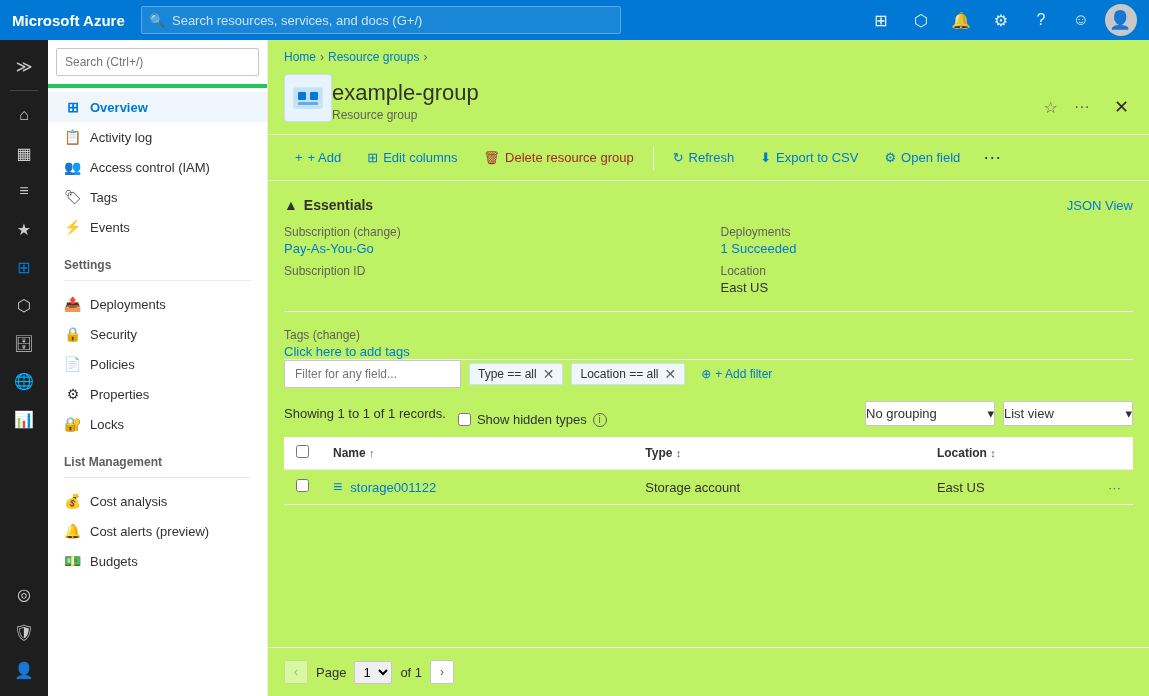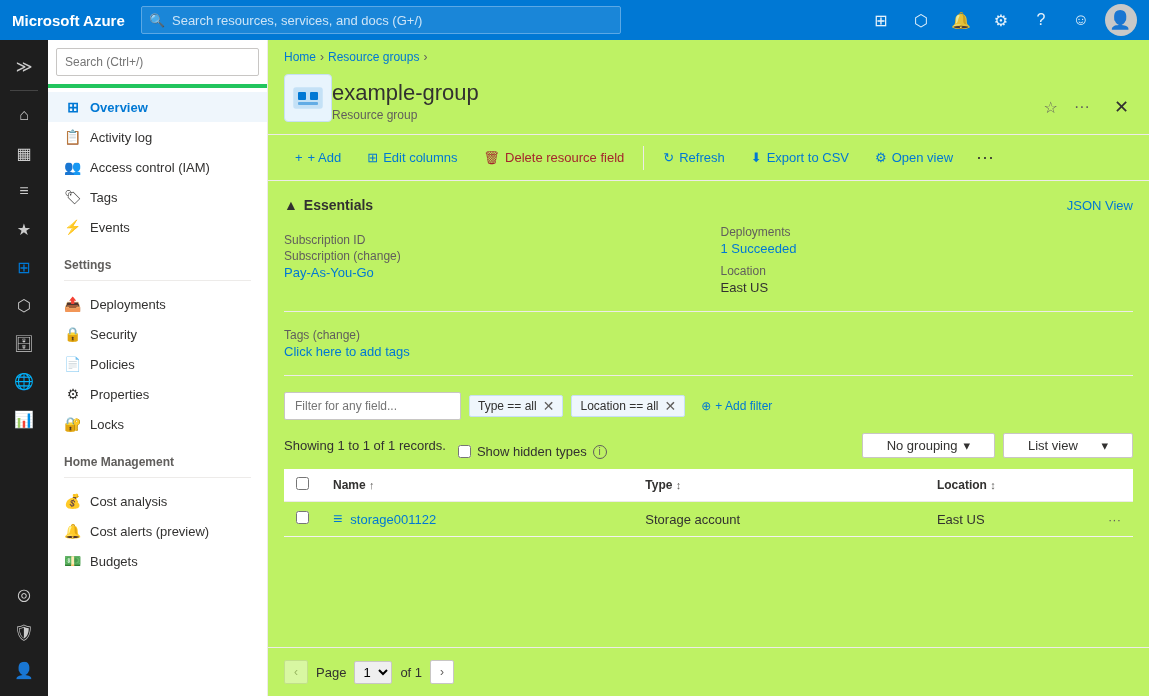--- a/index.html
+++ b/index.html
@@ -242,21 +242,21 @@
       margin-bottom: 16px;
       padding-bottom: 16px;
       border-bottom: 1px solid #edebe9;
     }
     .essentials-field { display: flex; flex-direction: column; gap: 2px; }
     .essentials-label { font-size: 12px; color: #605e5c; }
     .essentials-value { font-size: 13px; color: #323130; }
     .essentials-link { color: #0078d4; text-decoration: none; font-size: 13px; }
 
     
-    .tags-row { margin-bottom: 16px; padding-bottom: 16px; border-bottom: 1px solid #edebe9; }
+    .tags-row { border-bottom: 1px solid #edebe9; }
     .tags-label { font-size: 12px; color: #605e5c; margin-bottom: 2px; }
     .tags-value { font-size: 13px; color: #0078d4; cursor: pointer; }
 
     
     .filter-bar {
       display: flex;
       align-items: center;
       gap: 8px;
       margin-bottom: 12px;
       flex-wrap: wrap;
@@ -310,21 +310,21 @@
       margin-top: 12px;
     }
     .show-hidden input[type=checkbox] { cursor: pointer; }
     .records-controls { margin-left: auto; display: flex; gap: 8px; }
     .dropdown-btn {
       display: flex;
       align-items: center;
       gap: 6px;
       border: 1px solid #c8c6c4;
       border-radius: 2px;
-      padding: 4px 24px;
+      padding: 4px 0;
       background: white;
       font-size: 13px;
       color: #323130;
       cursor: pointer;
       min-width: 130px;
       justify-content: space-between;
     }
 
     
     .resource-table { width: 100%; border-collapse: collapse; }
@@ -485,21 +485,21 @@
       <div class="sidebar-item">
         <span class="sidebar-icon">⚙</span>
         <span>Properties</span>
       </div>
       <div class="sidebar-item">
         <span class="sidebar-icon">🔐</span>
         <span>Locks</span>
       </div>
     </div>
 
-    <div class="sidebar-section-header">Home Management</div>
+    <div class="sidebar-section-header">List Management</div>
     <div class="sidebar-divider"></div>
 
     <div class="sidebar-section">
       <div class="sidebar-item">
         <span class="sidebar-icon">💰</span>
         <span>Cost analysis</span>
       </div>
       <div class="sidebar-item">
         <span class="sidebar-icon">🔔</span>
         <span>Cost alerts (preview)</span>
@@ -544,58 +544,58 @@
       <button class="toolbar-btn">
         <span>+</span>
         <span>+ Add</span>
       </button>
       <button class="toolbar-btn">
         <span>⊞</span>
         <span>Edit columns</span>
       </button>
       <button class="toolbar-btn danger">
         <span>🗑</span>
-        <span>Delete resource field</span>
+        <span>Delete resource group</span>
       </button>
       <div class="toolbar-separator"></div>
       <button class="toolbar-btn">
         <span>↻</span>
         <span>Refresh</span>
       </button>
       <button class="toolbar-btn">
         <span>⬇</span>
         <span>Export to CSV</span>
       </button>
       <button class="toolbar-btn">
         <span>⚙</span>
-        <span>Open view</span>
+        <span>Open field</span>
       </button>
       <span class="toolbar-ellipsis">···</span>
     </div>
 
     <div class="content">
 
       <div class="essentials-header">
         <div class="essentials-title">
           <span>▲</span>
           <span>Essentials</span>
         </div>
         <span class="json-view-link">JSON View</span>
       </div>
 
       <div class="essentials-grid">
 
         <div>
+          <div class="essentials-field">
+            <span class="essentials-label">Subscription (change)</span>
+            <a href="#" class="essentials-link">Pay-As-You-Go</a>
+          </div>
           <div class="essentials-field" style="margin-top:8px;">
             <span class="essentials-label">Subscription ID</span>
             <span class="essentials-value"></span>
-          </div>
-          <div class="essentials-field">
-            <span class="essentials-label">Subscription (change)</span>
-            <a href="#" class="essentials-link">Pay-As-You-Go</a>
           </div>
         </div>
 
         <div>
           <div class="essentials-field">
             <span class="essentials-label">Deployments</span>
             <a href="#" class="essentials-link">1 Succeeded</a>
           </div>
           <div class="essentials-field" style="margin-top:8px;">
             <span class="essentials-label">Location</span>

